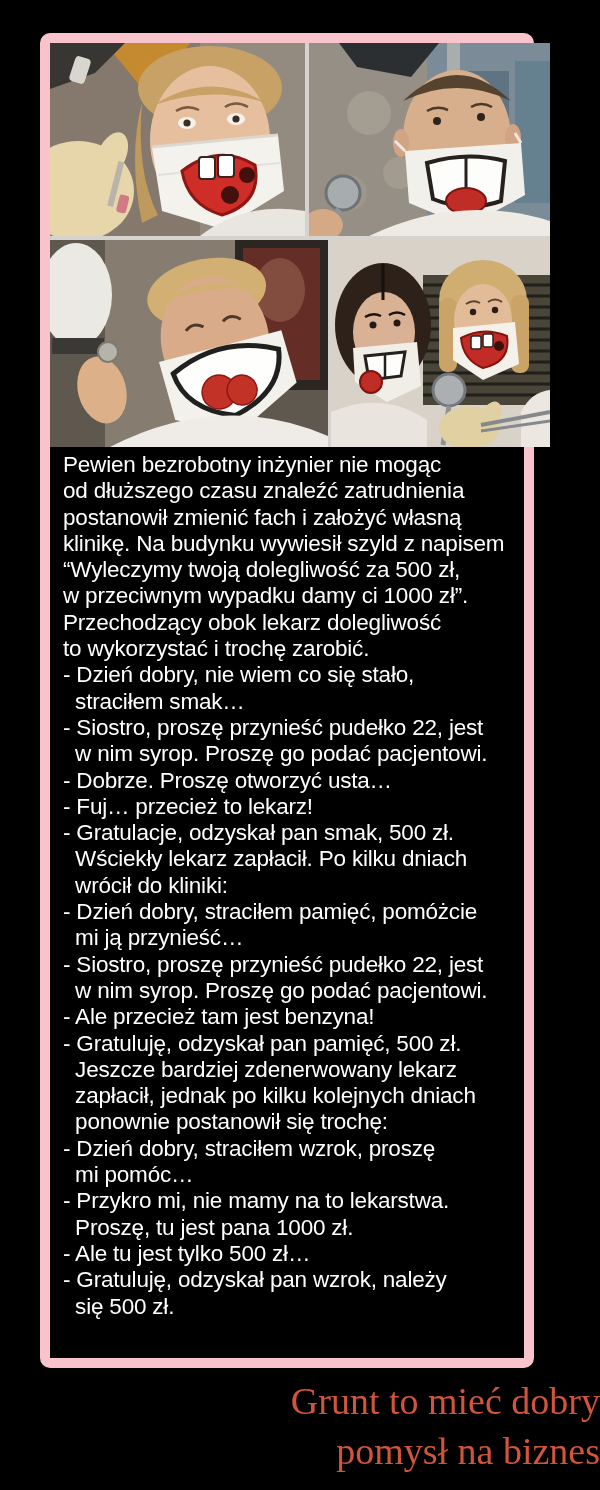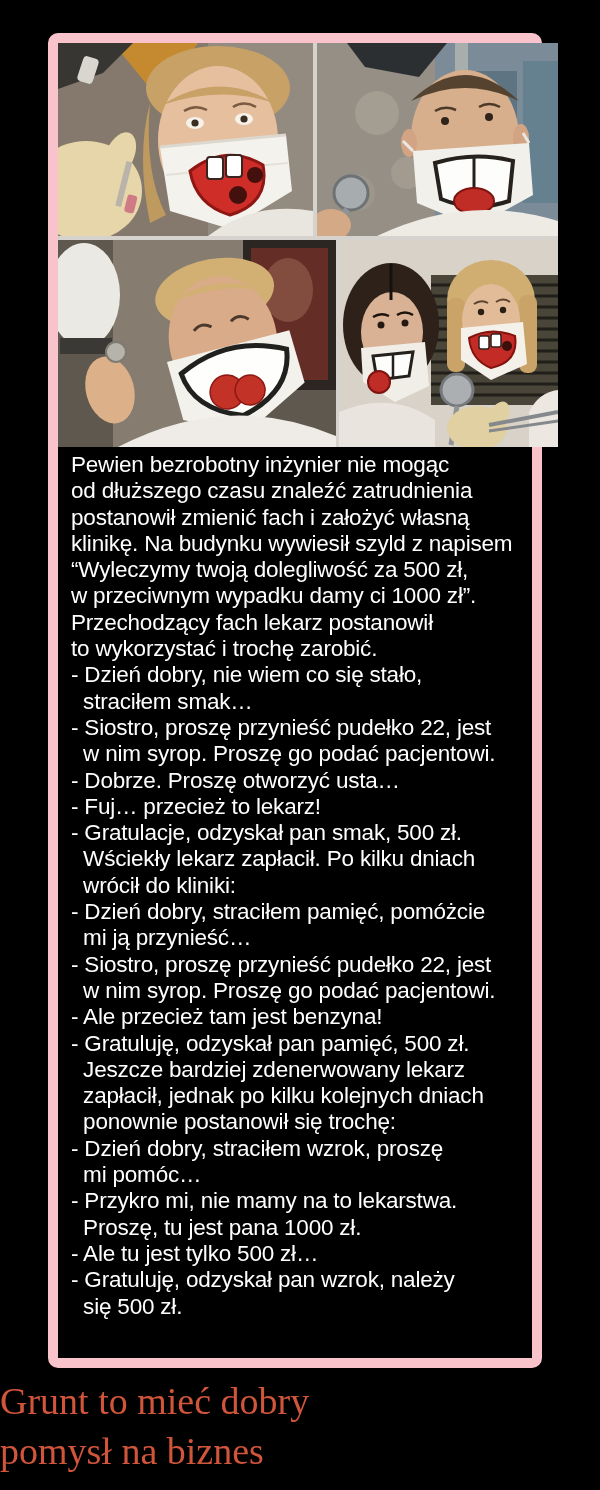--- a/index.html
+++ b/index.html
@@ -11,41 +11,40 @@
   }
   html,body{margin:0;padding:0;background:var(--bg);}
   .page{
     position:relative;width:600px;height:1490px;background:var(--bg);
     overflow:hidden;font-family:"Liberation Sans",sans-serif;
   }
   .frame{
     position:absolute;left:40px;top:33px;width:494px;height:1335px;
     box-sizing:border-box;border:10px solid var(--frame-pink);border-radius:10px;
     background:#000;
-    margin-left:8px;
   }
   .collage{
     position:relative;width:500px;height:404px;background:var(--collage-gap);
     overflow:hidden;
   }
   .panel{position:absolute;overflow:hidden;background:#777;}
   .panel svg{display:block;width:100%;height:100%;}
   .panel.tl{left:0;top:0;width:255px;height:193px;}
   .panel.tr{left:259px;top:0;width:241px;height:193px;}
   .panel.bl{left:0;top:197px;width:278px;height:207px;}
   .panel.br{left:281px;top:197px;width:219px;height:207px;}
   .story{
     padding:5px 8px 0 13px;
   }
   .story-line{
     white-space:pre;color:var(--story-text);
     font-size:22.5px;line-height:26.3px;letter-spacing:-0.2px;
   }
   .caption{
-    position:absolute;left:0;top:1376px;width:600px;text-align:left;
+    position:absolute;left:0;top:1376px;width:600px;text-align:right;
     font-family:"Liberation Serif",serif;color:var(--caption-text);
     font-size:38px;line-height:50px;
   }
 </style>
 </head>
 <body>
 
 <div class="page">
   <div class="frame">
 
@@ -195,21 +194,21 @@
       </div>
     </div>
 
     <div class="story">
         <div class="story-line">Pewien bezrobotny inżynier nie mogąc</div>
         <div class="story-line">od dłuższego czasu znaleźć zatrudnienia</div>
         <div class="story-line">postanowił zmienić fach i założyć własną</div>
         <div class="story-line">klinikę. Na budynku wywiesił szyld z napisem</div>
         <div class="story-line">“Wyleczymy twoją dolegliwość za 500 zł,</div>
         <div class="story-line">w przeciwnym wypadku damy ci 1000 zł”.</div>
-        <div class="story-line">Przechodzący fach lekarz postanowił</div>
+        <div class="story-line">Przechodzący obok lekarz dolegliwość</div>
         <div class="story-line">to wykorzystać i trochę zarobić.</div>
         <div class="story-line">- Dzień dobry, nie wiem co się stało,</div>
         <div class="story-line">  straciłem smak…</div>
         <div class="story-line">- Siostro, proszę przynieść pudełko 22, jest</div>
         <div class="story-line">  w nim syrop. Proszę go podać pacjentowi.</div>
         <div class="story-line">- Dobrze. Proszę otworzyć usta…</div>
         <div class="story-line">- Fuj… przecież to lekarz!</div>
         <div class="story-line">- Gratulacje, odzyskał pan smak, 500 zł.</div>
         <div class="story-line">  Wściekły lekarz zapłacił. Po kilku dniach</div>
         <div class="story-line">  wrócił do kliniki:</div>

